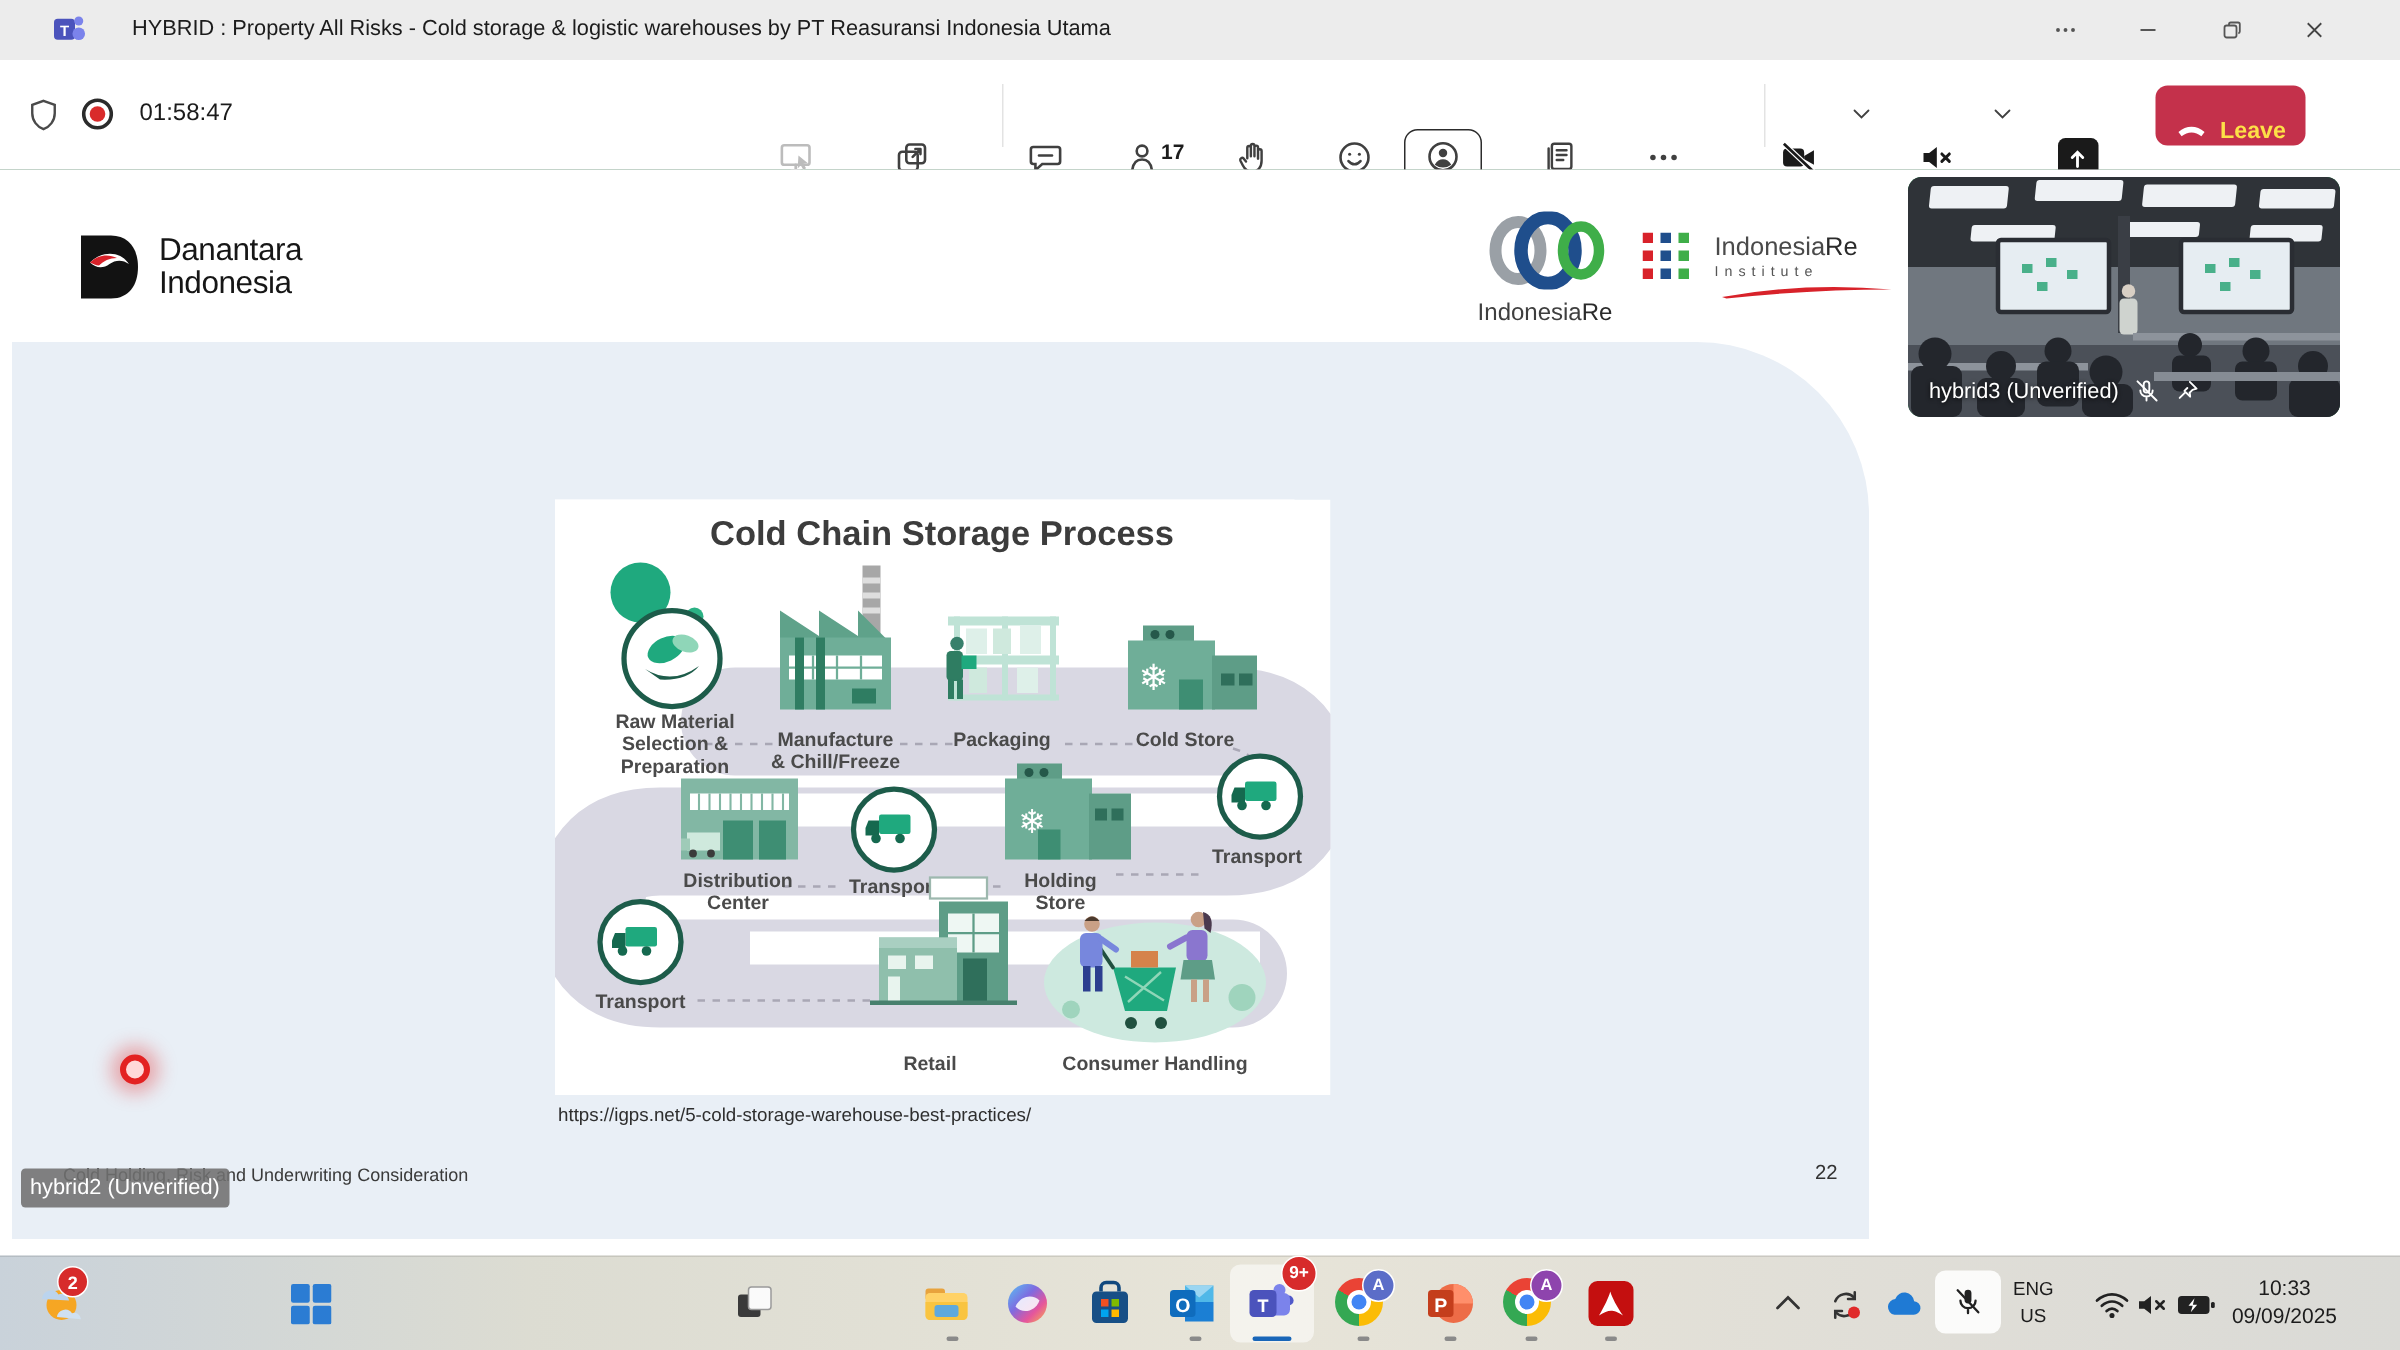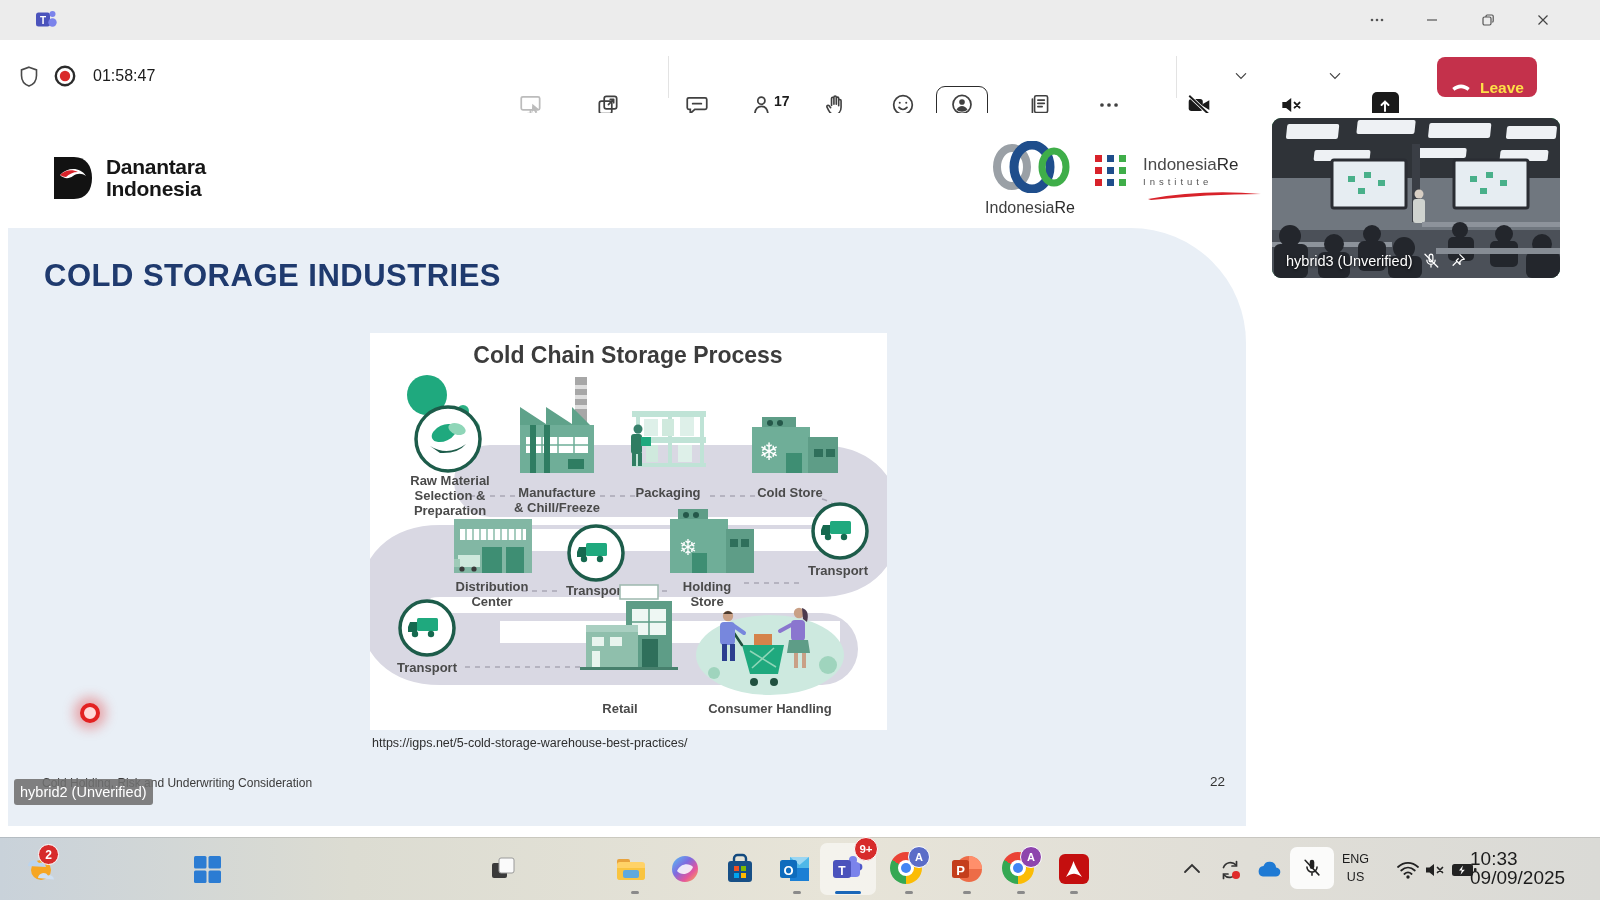--- a/index.html
+++ b/index.html
@@ -25,21 +25,21 @@
   #diagram-card{position:absolute;left:370px;top:220px;width:493px;height:397px;background:#fff;}
   #source-url{position:absolute;left:372px;top:623px;font-size:12.5px;color:#2e2e2e;}
   #slide-footer{position:absolute;left:42px;top:663px;font-size:12px;color:#3a3a3a;}
   #page-num{position:absolute;left:1210px;top:661px;font-size:13.5px;color:#333;}
   #laser-dot{position:absolute;left:80px;top:590px;width:12px;height:12px;border:4px solid #e32222;border-radius:50%;
     background:#ffd9d9;box-shadow:0 0 12px 6px rgba(227,34,34,.35);}
   #hybrid2-pill{position:absolute;left:14px;top:666px;background:rgba(112,112,112,.88);color:#fff;font-size:14.5px;
     padding:5px 6px;border-radius:3px;}
   
   #logo-danantara{position:absolute;left:50px;top:42px;display:flex;gap:10px;align-items:center;}
-  #logo-danantara .ltxt{font-weight:bold;font-size:21px;color:#161616;line-height:22px;letter-spacing:-.3px;}
+  #logo-danantara .ltxt{font-weight:normal;font-size:21px;color:#161616;line-height:22px;letter-spacing:-.3px;}
   #logo-rings{position:absolute;left:980px;top:28px;width:100px;text-align:center;}
   #logo-rings .ltxt{font-size:16px;color:#3f3f3f;margin-top:2px;}
   #logo-inst{position:absolute;left:1095px;top:42px;display:flex;gap:8px;align-items:flex-start;}
   #logo-inst .l1{font-size:17px;color:#4a4a4a;}
   #logo-inst .sub{font-size:9.5px;color:#555;letter-spacing:4px;margin-top:1px;}
   .bold{font-weight:normal;color:#2b2b2b;}
   
   #video-tile{position:absolute;left:1272px;top:5px;width:288px;height:160px;border-radius:9px;overflow:hidden;background:#15803d;}
   #video-label{position:absolute;left:14px;bottom:8px;display:flex;align-items:center;gap:9px;color:#fff;font-size:14.5px;
     text-shadow:0 1px 3px rgba(0,0,0,.85);}
@@ -53,34 +53,35 @@
   .tkicon{position:absolute;top:14px;width:34px;height:34px;}
   .runbar{position:absolute;top:53px;width:8px;height:3px;border-radius:2px;background:#8a8a8a;}
   #search-pill{position:absolute;left:237px;top:8px;width:245px;height:38px;background:rgba(255,255,255,.92);
     border:1px solid #c9c9c0;border-radius:19px;display:flex;align-items:center;gap:10px;padding:0 14px;box-sizing:border-box;}
   #search-pill input{border:none;outline:none;background:transparent;font-size:15.5px;color:#333;width:160px;font-family:inherit;}
   #teams-task{position:absolute;left:820px;top:5px;width:56px;height:52px;background:rgba(255,255,255,.55);border-radius:7px;}
   #teams-underline{position:absolute;left:835px;top:53px;width:26px;height:3px;border-radius:2px;background:#1966b8;}
   .badge{position:absolute;background:#d72b2b;color:#fff;border-radius:50%;display:flex;align-items:center;justify-content:center;
     font-weight:bold;border:1.5px solid #fff;}
   #tray-lang{position:absolute;left:1342px;top:12px;text-align:center;font-size:12.5px;color:#1c1c1c;line-height:18px;}
-  #tray-clock{position:absolute;left:1470px;top:11px;width:106px;text-align:left;font-size:19px;color:#1c1c1c;line-height:19px;}
+  #tray-clock{position:absolute;left:1470px;top:11px;width:106px;text-align:center;font-size:14px;color:#1c1c1c;line-height:19px;}
   #tray-mic{position:absolute;left:1290px;top:9px;width:44px;height:42px;background:rgba(253,253,253,.92);border-radius:7px;
     display:flex;align-items:center;justify-content:center;}
 </style>
 </head>
 <body>
 
 <div id="titlebar">
   <svg class="abs" style="left:36px;top:9px" width="22" height="22" viewBox="0 0 22 22">
     <rect x="0" y="3.5" width="14" height="14" rx="2.5" fill="#4B53BC"></rect>
     <circle cx="16.5" cy="5" r="3" fill="#7B83EB"></circle>
     <circle cx="16.5" cy="13.5" r="4.2" fill="#7B83EB"></circle>
     <text x="7" y="15" font-size="10" font-weight="bold" fill="#fff" text-anchor="middle">T</text>
   </svg>
+  <div class="ttext">HYBRID : Property All Risks - Cold storage &amp; logistic warehouses by PT Reasuransi Indonesia Utama</div>
   <div class="winbtn" style="left:1362px">
       <svg width="16" height="16" viewBox="0 0 16 16">
         <circle cx="3" cy="8" r="1.3" fill="#555"></circle>
         <circle cx="8" cy="8" r="1.3" fill="#555"></circle>
         <circle cx="13" cy="8" r="1.3" fill="#555"></circle>
       </svg>
     </div>
   <div class="winbtn" style="left:1417px">
       <svg width="14" height="14" viewBox="0 0 14 14">
         <path d="M2 7h10" stroke="#555" stroke-width="1.2"></path>
@@ -268,21 +269,20 @@
     <div>
       <div class="l1"><span>Indonesia</span><span class="bold">Re</span></div>
       <div class="sub">Institute</div>
       <svg width="120" height="10" viewBox="0 0 120 10">
           <path d="M5 8 Q60 -2 118 3 Q65 3 8 9 z" fill="#d8222a"></path>
         </svg>
     </div>
   </div>
 
   <div id="slide-panel"></div>
-  <div id="slide-title">COLD STORAGE INDUSTRIES</div>
 
   <div id="diagram-card">
     <svg width="517" height="397" viewBox="0 0 517 397">
       <rect width="517" height="397" fill="#ffffff"></rect>
       <text class="dtitle" x="258" y="30">Cold Chain Storage Process</text>
 
       <path d="M 120 148 H 448 Q 494 148 494 188 Q 494 228 448 228 L 70 228 Q 24 228 24 272 Q 24 316 70 316 H 452" fill="none" stroke="#D9D8E3" stroke-width="72" stroke-linecap="round"></path>
       <rect x="95" y="196" width="380" height="22" fill="#fff"></rect>
       <rect x="130" y="288" width="340" height="22" fill="#fff"></rect>
 

